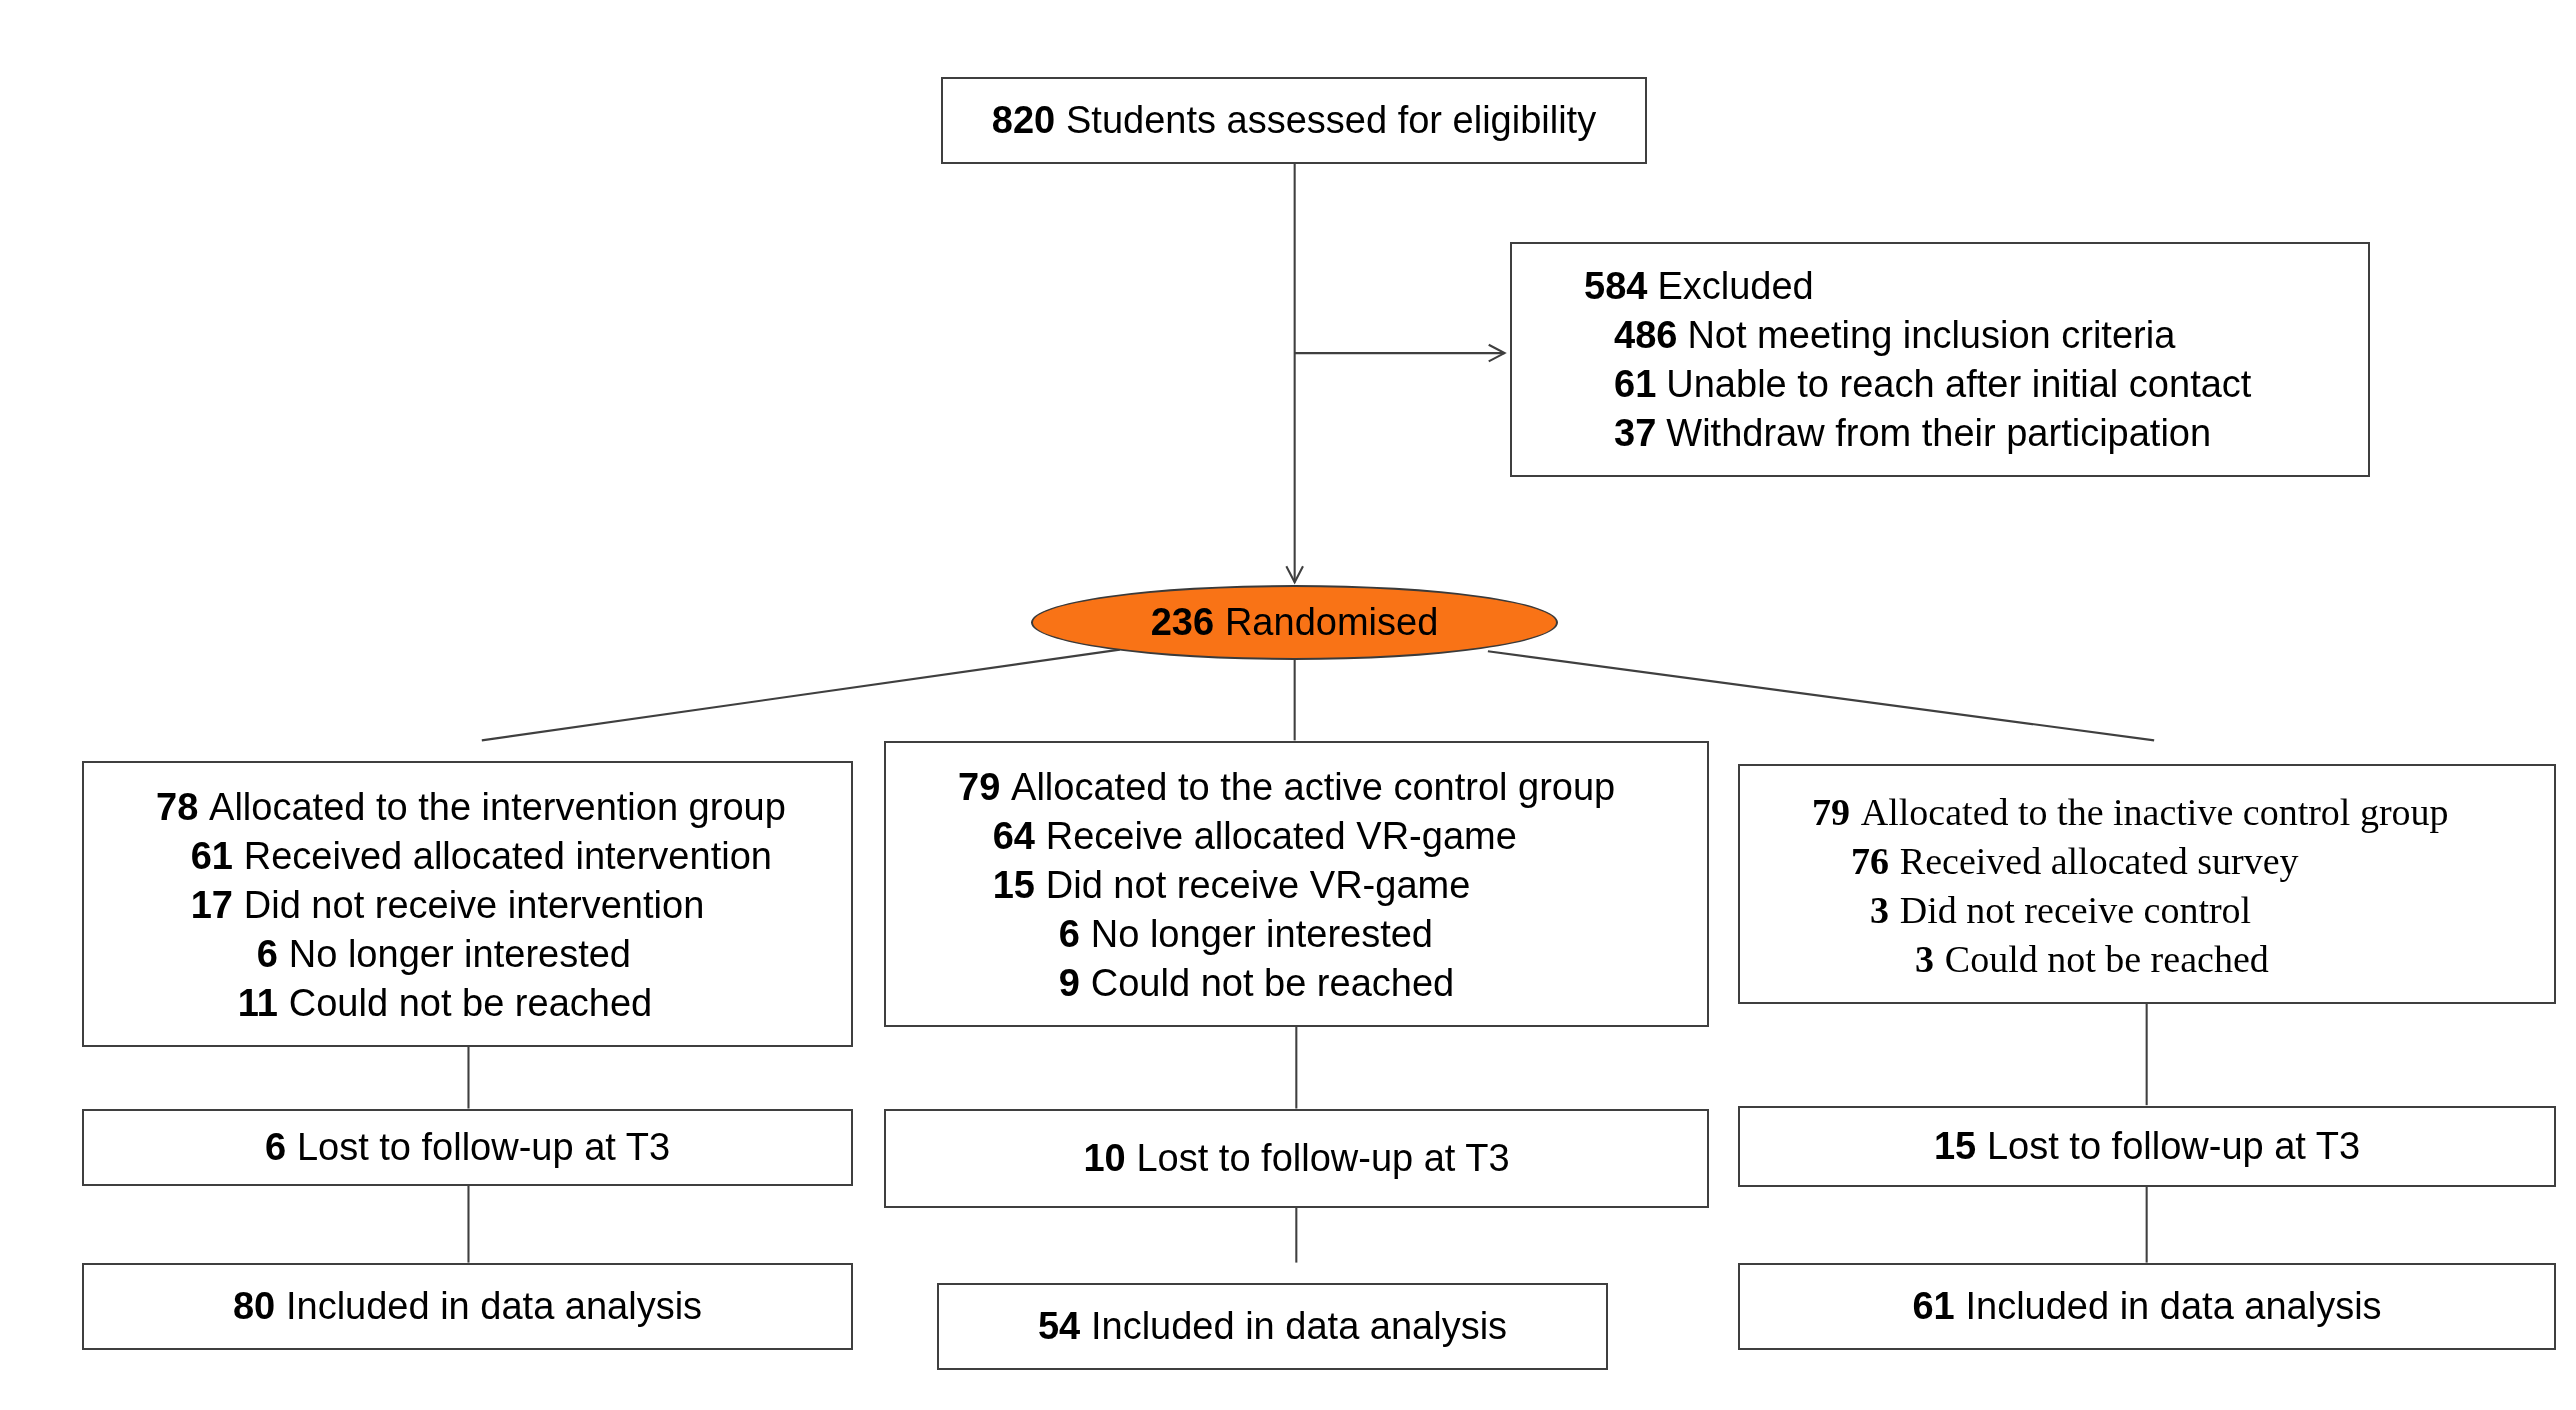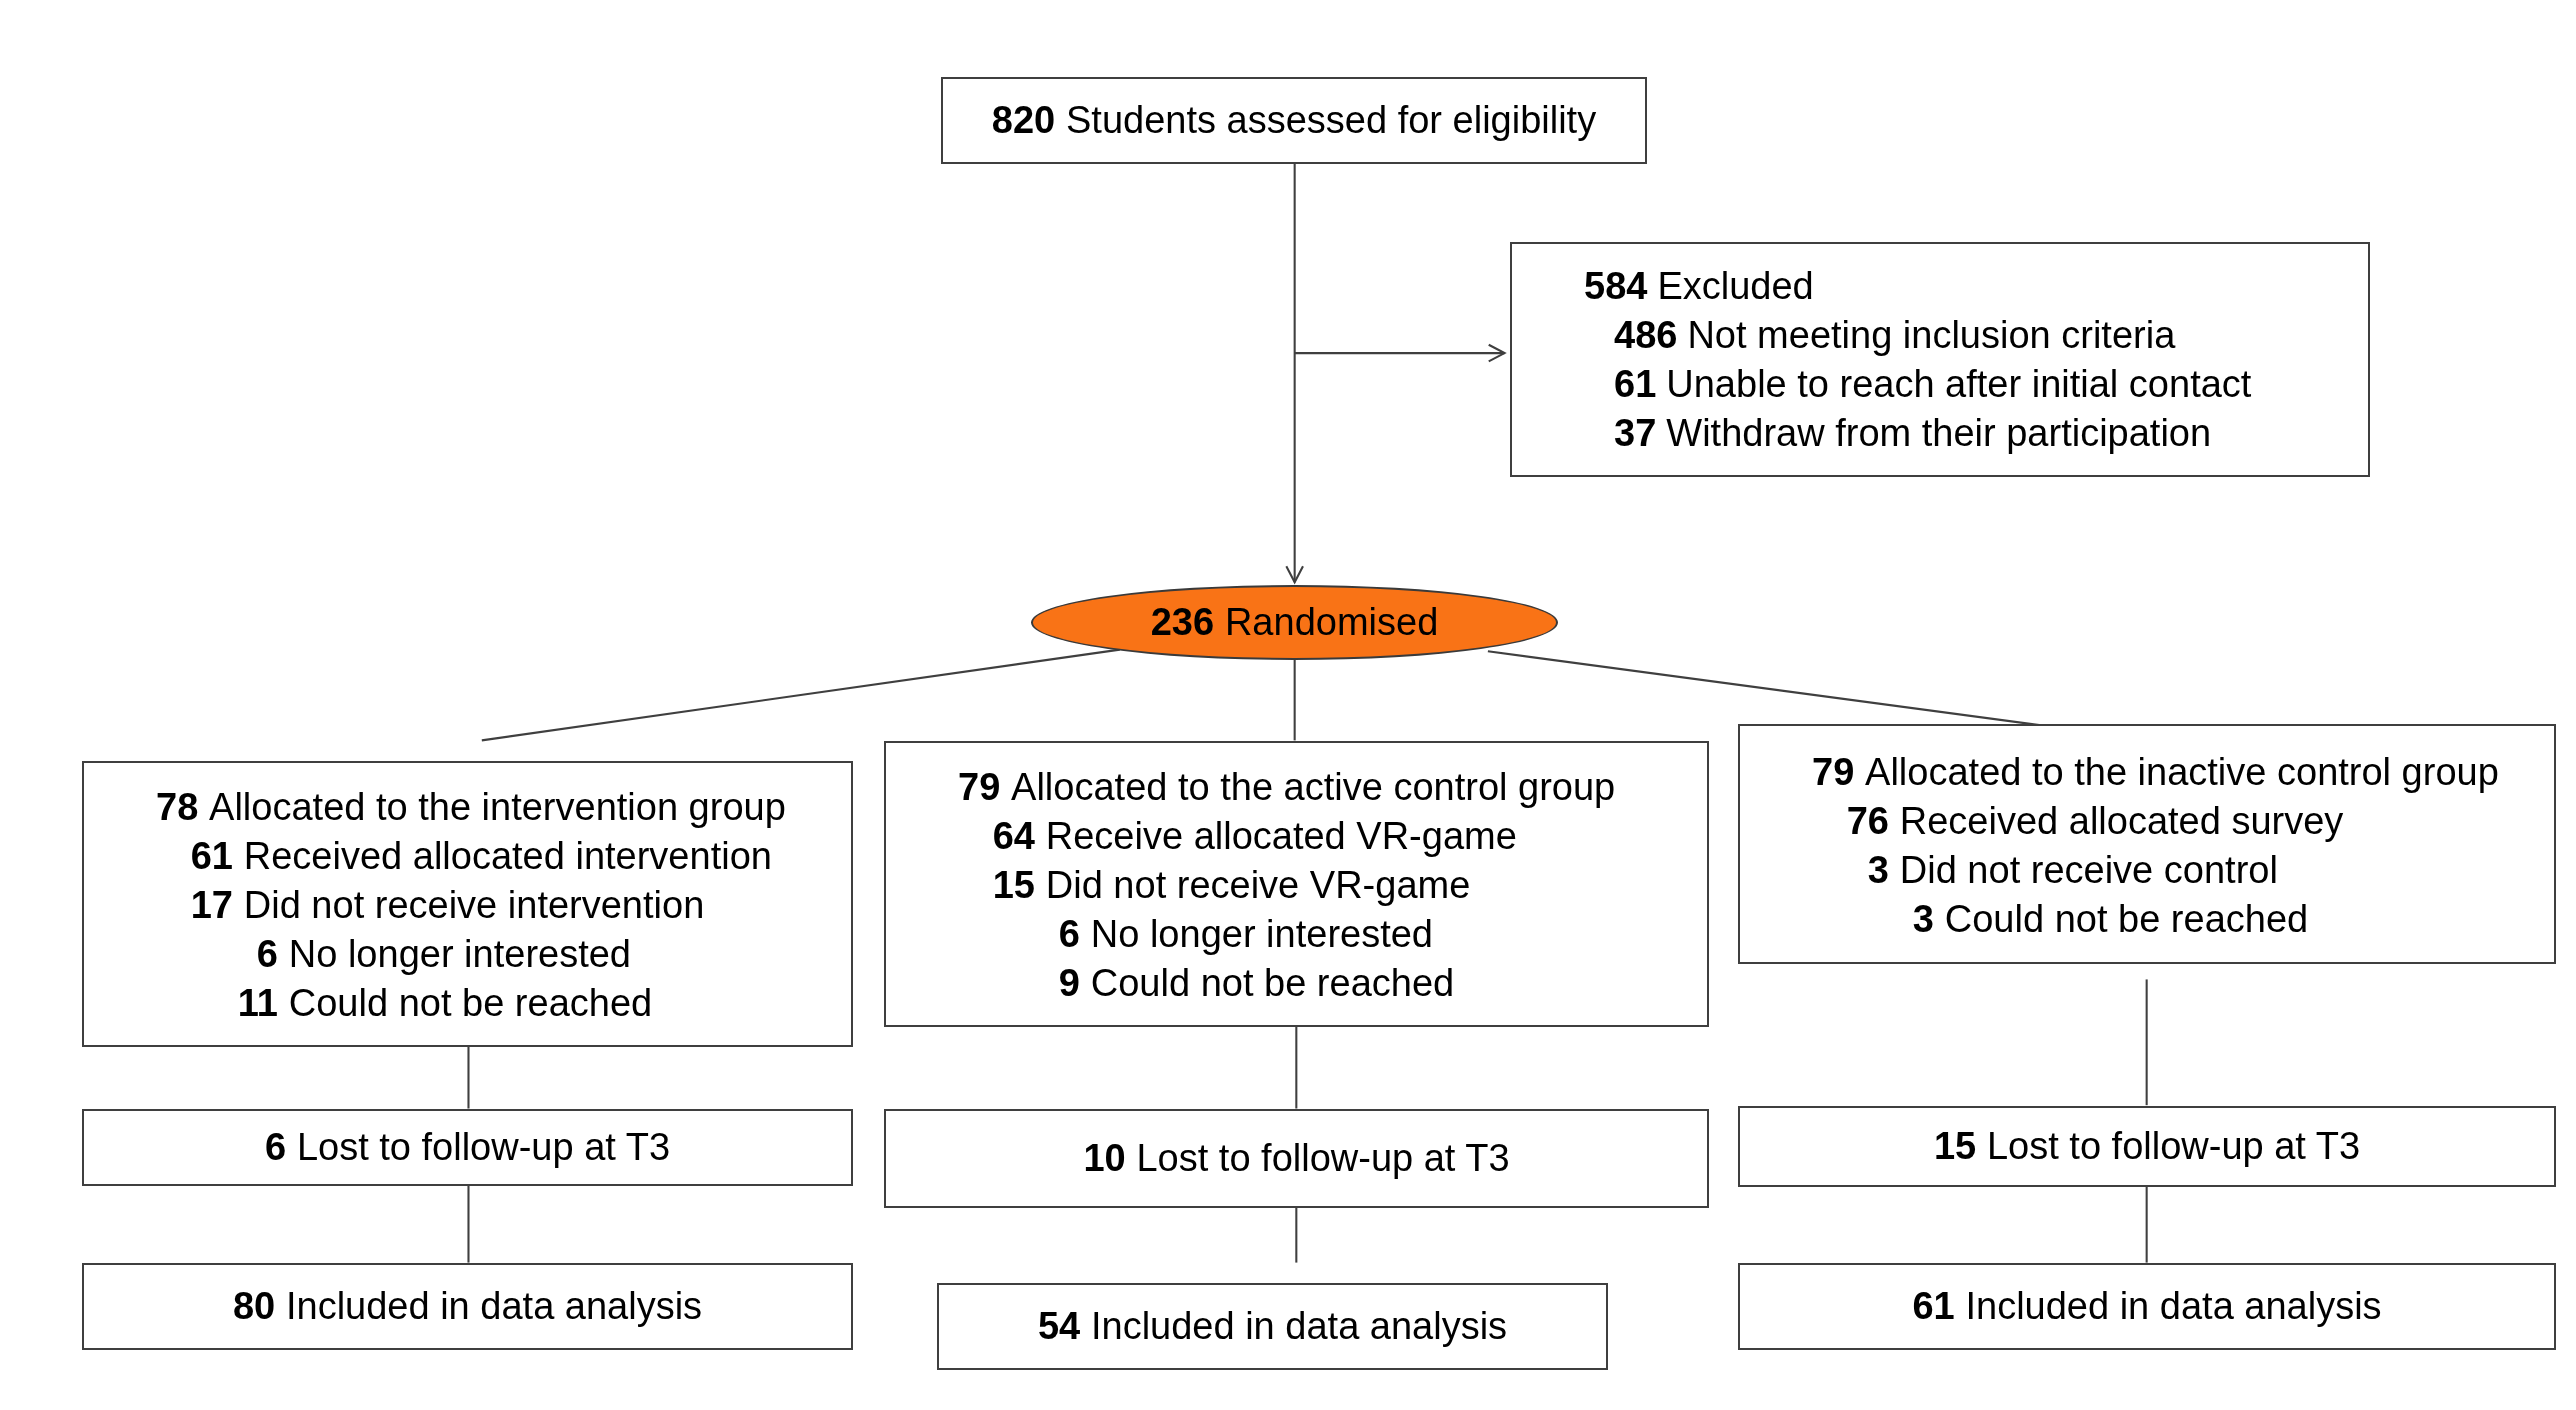--- a/index.html
+++ b/index.html
@@ -62,21 +62,21 @@
     left: 1031px; top: 585px; width: 527px; height: 75px;
     background: #f97316;
     border: 2.1px solid #3a3a3a;
     border-radius: 50%;
     box-sizing: border-box;
     display: flex; align-items: center; justify-content: center;
     white-space: nowrap;
   }
   #alloc-box-0 { left: 82px;   top: 741px; width: 771px; height: 286px; padding-top: 20px; margin-top: 20px; }
   #alloc-box-1 { left: 884px; top: 741px; width: 825px; height: 286px; padding-top: 20px; }
-  #alloc-box-2 { left: 1738px; top: 724px; width: 818px; height: 240px; padding-top: 21.7px; }
+  #alloc-box-2 { left: 1738px; top: 764px; width: 818px; height: 240px; padding-top: 21.7px; font-family: Liberation Serif, serif; }
   #lost-box-0  { left: 82px;   top: 1109px; width: 771px; height: 77px; }
   #lost-box-1  { left: 884px; top: 1109px; width: 825px; height: 99px; }
   #lost-box-2  { left: 1738px; top: 1106px; width: 818px; height: 81px; }
   #analysis-box-0 { left: 82px;   top: 1263px; width: 771px; height: 87px; }
   #analysis-box-1 { left: 937px; top: 1263px; width: 671px; height: 87px; margin-top: 20px; }
   #analysis-box-2 { left: 1738px; top: 1263px; width: 818px; height: 87px; }
 </style>
 </head>
 <body>
 

